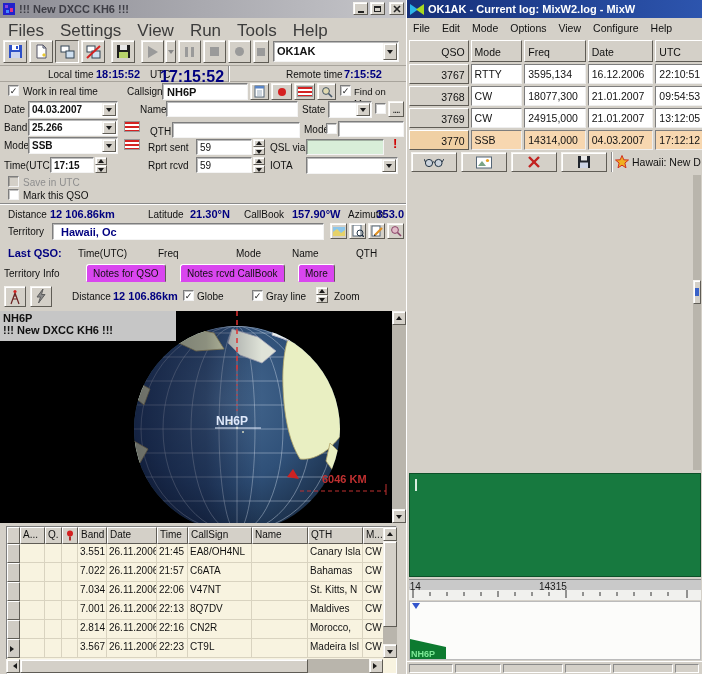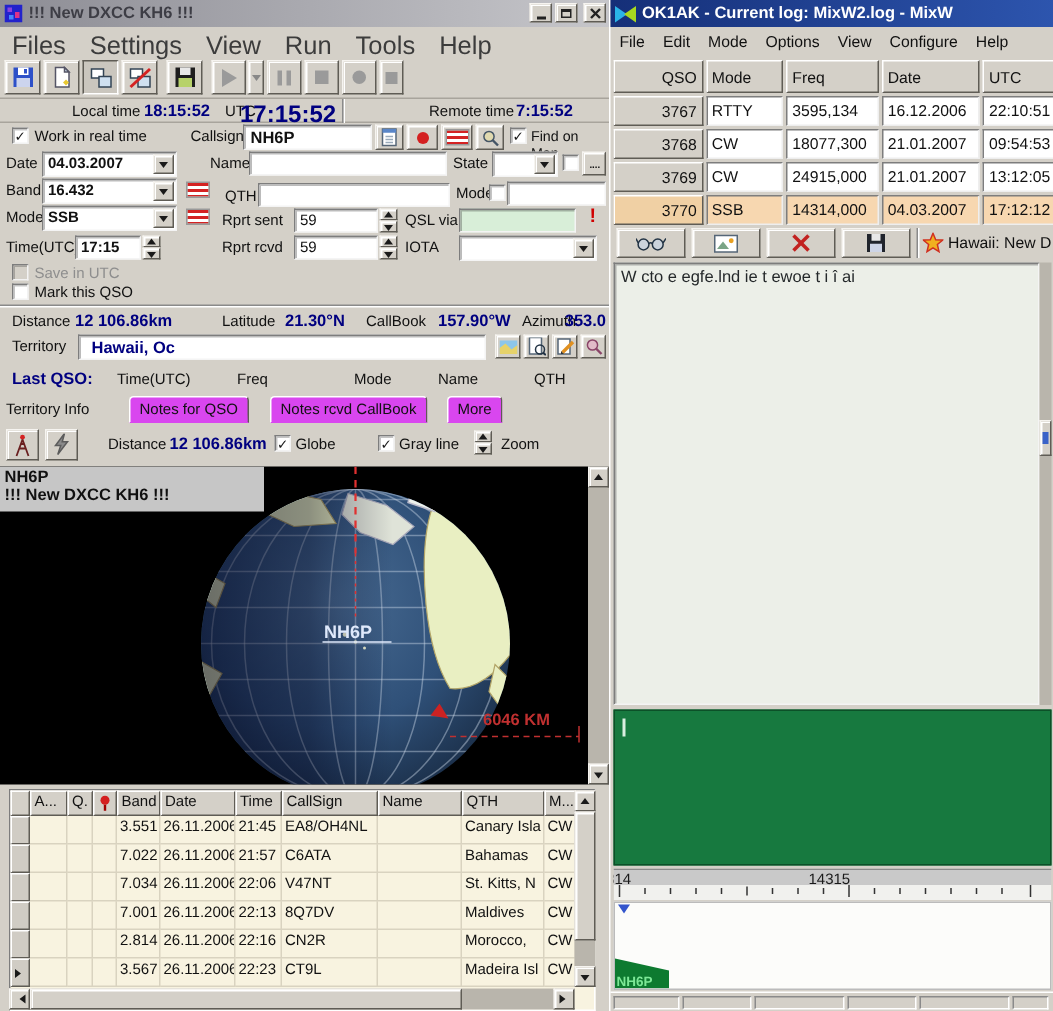--- a/index.html
+++ b/index.html
@@ -123,20 +123,23 @@
       </span>
     <span class="abs raise btn" style="left:203px;top:2px;width:23px;height:23px">
         <span style="width:9px;height:9px;background:#9a9a9a"></span>
       </span>
     <span class="abs raise btn" style="left:228px;top:2px;width:23px;height:23px">
         <span style="width:9px;height:9px;border-radius:50%;background:#9a9a9a"></span>
       </span>
     <span class="abs raise btn" style="left:253px;top:2px;width:16px;height:23px">
         <span style="width:8px;height:8px;background:#9a9a9a"></span>
       </span>
+    <span class="abs combo" style="left:273px;top:3px;width:126px;height:21px;font-size:11px;line-height:18px"><span class="b">OK1AK</span><span class="dd raise btn">
+          <span class="arrd"></span>
+        </span></span>
   </div>
 
   <div class="abs" style="left:0;top:66px;width:406px;height:16px;border-bottom:1px solid #a8a49c">
     <span class="abs" style="left:48px;top:3px">Local time</span>
     <span class="abs b nv" style="left:96px;top:2px;font-size:11px">18:15:52</span>
     <span class="abs" style="left:150px;top:3px">UTC</span>
     <span class="abs b nv" style="left:160px;top:2px;font-size:16px">17:15:52</span>
     <span class="abs" style="left:228px;top:0;height:16px;border-left:1px solid #8a8a8a;border-right:1px solid #fff"></span>
     <span class="abs" style="left:286px;top:3px">Remote time</span>
     <span class="abs b nv" style="left:344px;top:2px;font-size:11px">7:15:52</span>
@@ -179,21 +182,21 @@
     <span class="abs" style="left:140px;top:22px">Name</span>
     <span class="abs sunk" style="left:166px;top:19px;width:132px;height:16px"></span>
     <span class="abs" style="left:302px;top:22px">State</span>
     <span class="abs combo" style="left:328px;top:19px;width:44px;height:17px"><span></span><span class="dd raise btn">
           <span class="arrd"></span>
         </span></span>
     <span class="abs cb" style="left:375px;top:21px"></span>
     <span class="abs raise btn" style="left:388px;top:19px;width:16px;height:16px;letter-spacing:-1px">....</span>
 
     <span class="abs" style="left:4px;top:40px">Band</span>
-    <span class="abs combo b" style="left:28px;top:37px;width:90px;height:17px;line-height:15px"><span>16.432</span><span class="dd raise btn">
+    <span class="abs combo b" style="left:28px;top:37px;width:90px;height:17px;line-height:15px"><span>25.266</span><span class="dd raise btn">
           <span class="arrd"></span>
         </span></span>
     <span class="abs dxccic" style="left:124px;top:39px"></span>
     <span class="abs" style="left:150px;top:44px">QTH</span>
     <span class="abs sunk" style="left:172px;top:40px;width:128px;height:16px"></span>
     <span class="abs" style="left:304px;top:42px">Mode</span>
     <span class="abs cb" style="left:326px;top:41px"></span>
     <span class="abs sunk" style="left:338px;top:39px;width:66px;height:16px"></span>
 
     <span class="abs" style="left:4px;top:58px">Mode</span>
@@ -616,23 +619,20 @@
       </span>
     <span class="abs" style="left:204px;top:1px;height:20px;border-left:1px solid #8a8a8a;border-right:1px solid #fff"></span>
     <span class="abs btn" style="left:208px;top:1px;width:88px;height:20px;justify-content:flex-start;overflow:hidden;white-space:nowrap">
         <svg width="14" height="14" style="margin-right:3px;flex:none">
           <polygon points="7,0.5 8.8,4.8 13.5,5 9.9,8 11,12.8 7,10.2 3,12.8 4.1,8 0.5,5 5.2,4.8" fill="#f0b020" stroke="#d03020"></polygon>
         </svg>
         <span style="font-size:10.5px">Hawaii: New D</span>
       </span>
   </div>
 
-  <div class="abs sunk" style="left:2px;top:175px;width:284px;height:295px;background:#ecefe8;padding:3px 4px;font-size:11px;color:#24282a;overflow:hidden">
-    <span>W   cto e  egfe.lnd  ie t ewoe  t i î  ai</span>
-  </div>
   <div class="abs track" style="left:286px;top:175px;width:8px;height:295px">
     <div class="raise abs btn" style="left:0;top:105px;width:8px;height:24px">
         <span style="width:4px;height:8px;background:#3a62c8"></span>
       </div>
   </div>
 
   <div class="abs" style="left:2px;top:473px;width:292px;height:104px;background:#17793f;border:1px solid #0c5028">
     <span class="abs" style="left:5px;top:5px;width:2px;height:12px;background:#d9eee0"></span>
   </div>
 

